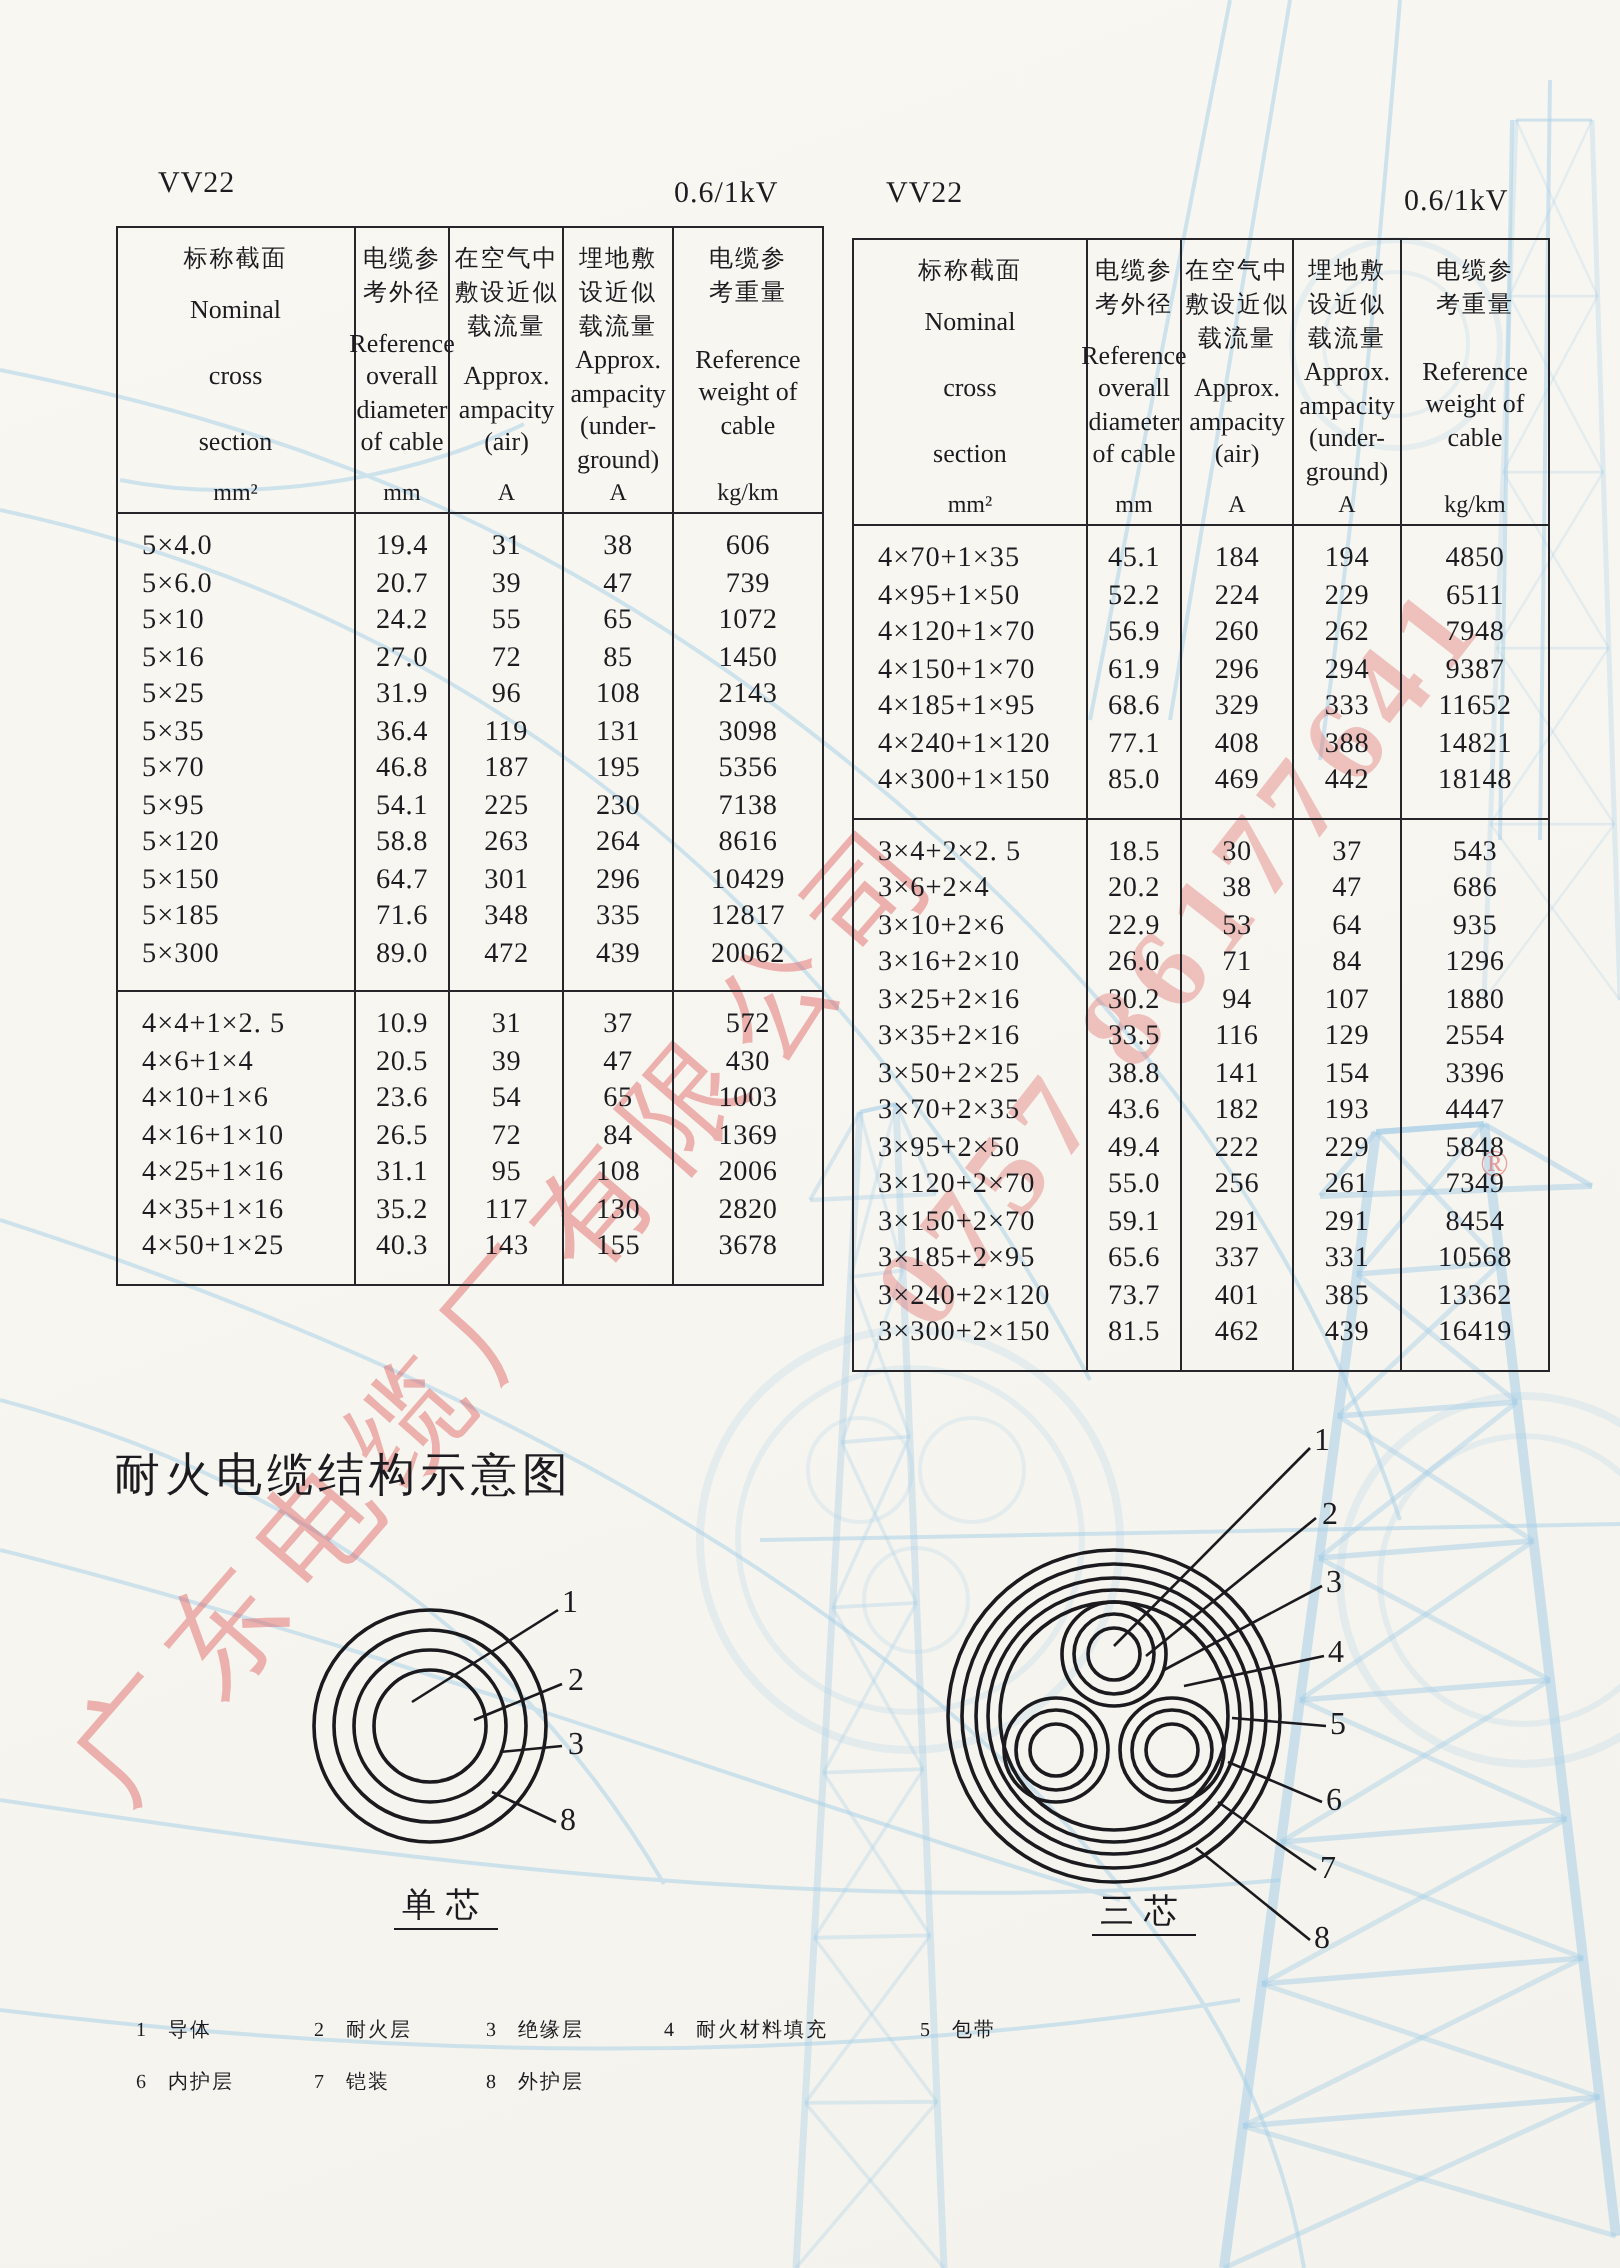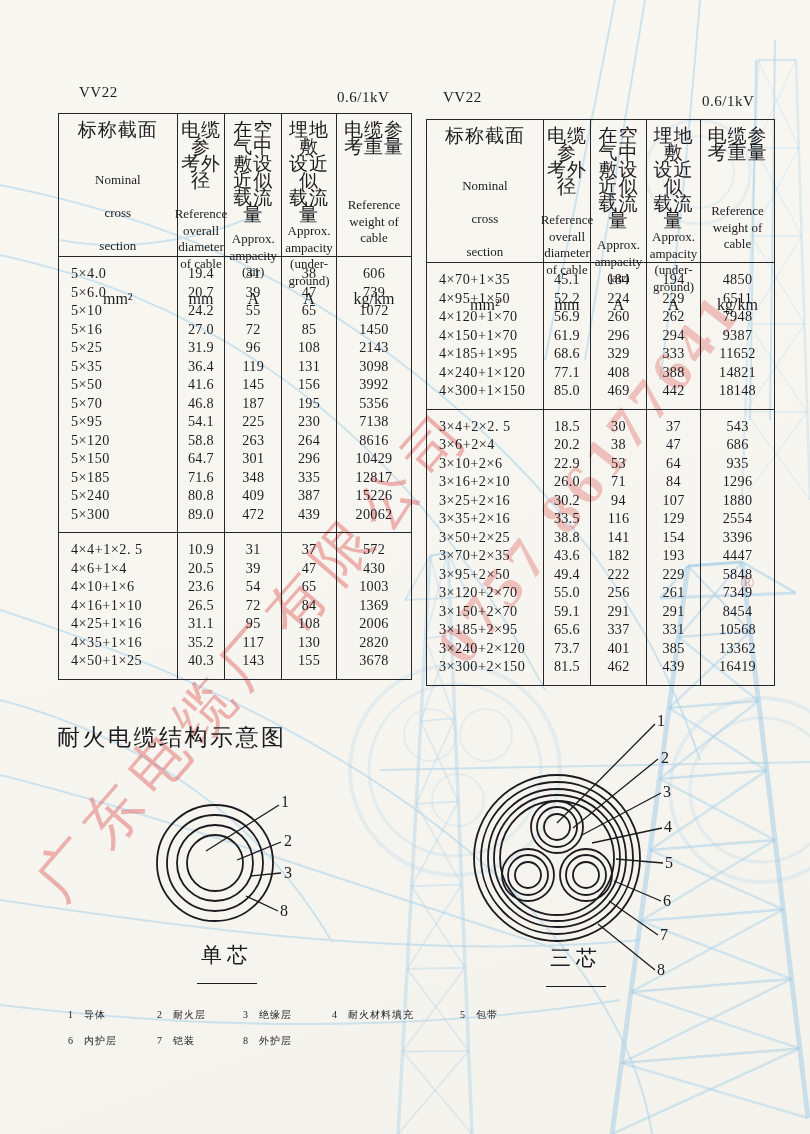--- a/index.html
+++ b/index.html
@@ -26,32 +26,32 @@
   .volt-r{left:702px;top:93px;}
 
   .spec-table{position:absolute;border:1.7px solid #26262a;background:transparent;}
   .table-left{left:58px;top:113px;width:352px;}
   .table-right{left:426px;top:119px;width:347px;}
   .t-head,.t-row{display:grid;grid-template-columns:33.4% 13.6% 16.1% 15.6% 21.3%;}
   .t-head{border-bottom:1.5px solid #26262a;height:142px;}
   .t-hcell{display:flex;flex-direction:column;justify-content:space-between;align-items:center;
     text-align:center;padding:7px 1px 6px;}
   .t-hcell+ .t-hcell, .t-cell+ .t-cell{border-left:1.4px solid #26262a;}
-  .h-cn{font-size:19px;line-height:17px;letter-spacing:1px;white-space:pre-line;}
+  .h-cn{font-size:12px;line-height:17px;letter-spacing:1px;white-space:pre-line;}
   .h-en{font-size:13px;line-height:16.5px;white-space:pre-line;}
-  .h-unit{font-size:16px;padding-top:1px;}
+  .h-unit{font-size:12px;padding-top:1px;}
   .t-group+ .t-group{border-top:1.5px solid #26262a;}
   .t-cell{font-size:14.2px;line-height:18.5px;text-align:center;letter-spacing:.3px;}
   .t-cell.c0{text-align:left;padding-left:12px;letter-spacing:.5px;}
   .t-row:first-child .t-cell{padding-top:7px;}
   .t-row:last-child .t-cell{padding-bottom:9px;}
 
   .section-title{position:absolute;left:57px;top:722px;font-size:23px;letter-spacing:2.5px;}
   .co{position:absolute;font-size:16px;}
-  .cap{position:absolute;font-size:21px;letter-spacing:5px;border-bottom:1.6px solid #1c1c20;padding:0 4px 14px;}
+  .cap{position:absolute;font-size:17px;letter-spacing:5px;border-bottom:1.6px solid #1c1c20;padding:0 4px 0;}
   .cap-single{left:197px;top:941px;}
   .cap-three{left:546px;top:944px;}
   .legend-item{position:absolute;font-size:10px;letter-spacing:1px;}
   .legend-item .ln{margin-right:10px;}
   .li0{left:68px;top:1008px;} .li1{left:157px;top:1008px;} .li2{left:243px;top:1008px;}
   .li3{left:332px;top:1008px;} .li4{left:460px;top:1008px;}
   .li5{left:68px;top:1034px;} .li6{left:157px;top:1034px;} .li7{left:243px;top:1034px;}
   .s1{left:281px;top:793px;} .s2{left:284px;top:832px;} .s3{left:284px;top:864px;} .s8{left:280px;top:902px;}
   .t1{left:657px;top:712px;} .t2{left:661px;top:749px;} .t3{left:663px;top:783px;} .t4{left:664px;top:818px;}
   .t5{left:665px;top:854px;} .t6{left:663px;top:892px;} .t7{left:660px;top:926px;} .t8{left:657px;top:961px;}
@@ -263,27 +263,20 @@
             <div class="t-cell c4">2143</div>
           </div>
           <div class="t-row">
             <div class="t-cell c0">5×35</div>
             <div class="t-cell c1">36.4</div>
             <div class="t-cell c2">119</div>
             <div class="t-cell c3">131</div>
             <div class="t-cell c4">3098</div>
           </div>
           <div class="t-row">
-            <div class="t-cell c0">5×50</div>
-            <div class="t-cell c1">41.6</div>
-            <div class="t-cell c2">145</div>
-            <div class="t-cell c3">156</div>
-            <div class="t-cell c4">3992</div>
-          </div>
-          <div class="t-row">
             <div class="t-cell c0">5×70</div>
             <div class="t-cell c1">46.8</div>
             <div class="t-cell c2">187</div>
             <div class="t-cell c3">195</div>
             <div class="t-cell c4">5356</div>
           </div>
           <div class="t-row">
             <div class="t-cell c0">5×95</div>
             <div class="t-cell c1">54.1</div>
             <div class="t-cell c2">225</div>
@@ -303,27 +296,20 @@
             <div class="t-cell c2">301</div>
             <div class="t-cell c3">296</div>
             <div class="t-cell c4">10429</div>
           </div>
           <div class="t-row">
             <div class="t-cell c0">5×185</div>
             <div class="t-cell c1">71.6</div>
             <div class="t-cell c2">348</div>
             <div class="t-cell c3">335</div>
             <div class="t-cell c4">12817</div>
-          </div>
-          <div class="t-row">
-            <div class="t-cell c0">5×240</div>
-            <div class="t-cell c1">80.8</div>
-            <div class="t-cell c2">409</div>
-            <div class="t-cell c3">387</div>
-            <div class="t-cell c4">15226</div>
           </div>
           <div class="t-row">
             <div class="t-cell c0">5×300</div>
             <div class="t-cell c1">89.0</div>
             <div class="t-cell c2">472</div>
             <div class="t-cell c3">439</div>
             <div class="t-cell c4">20062</div>
           </div>
         </div>
         <div class="t-group">

